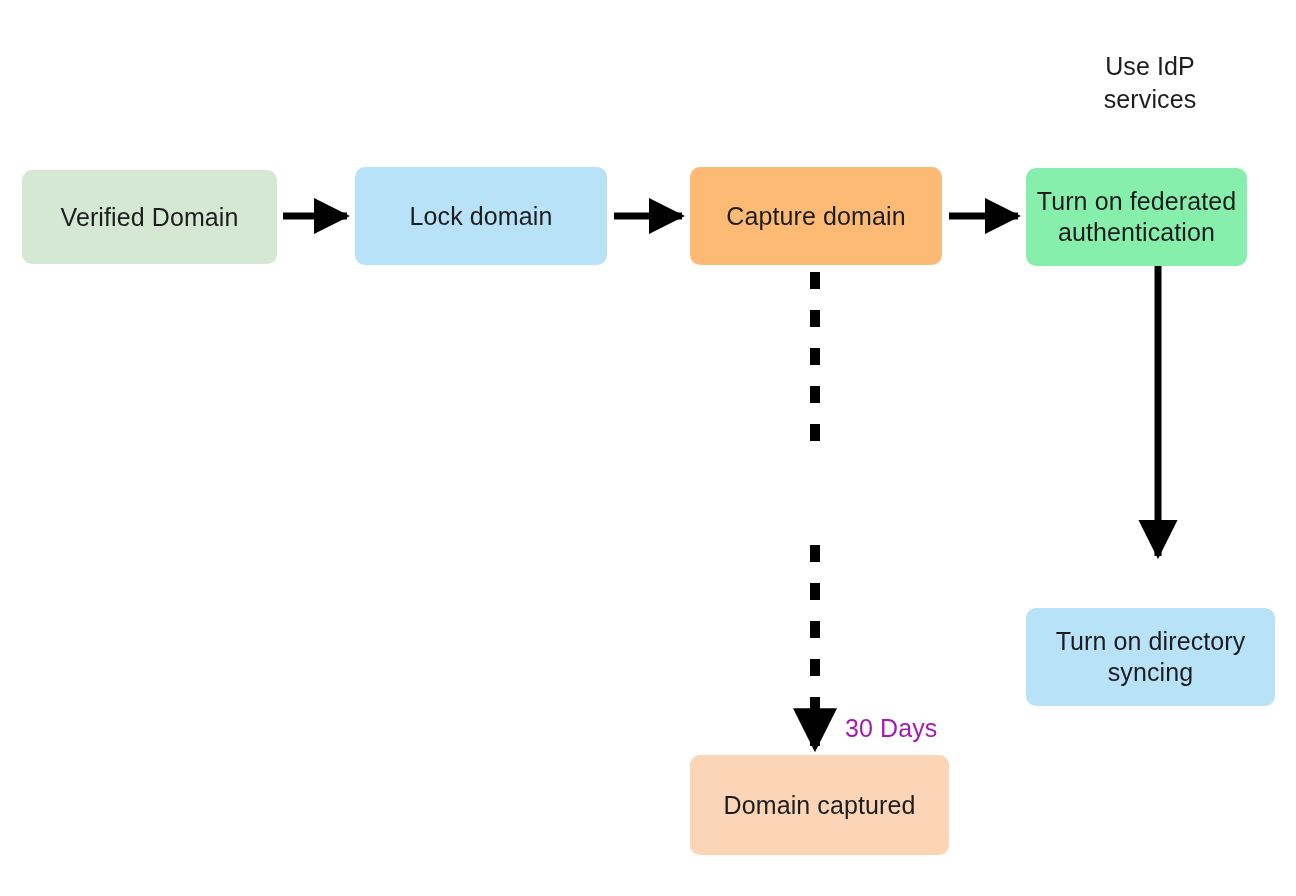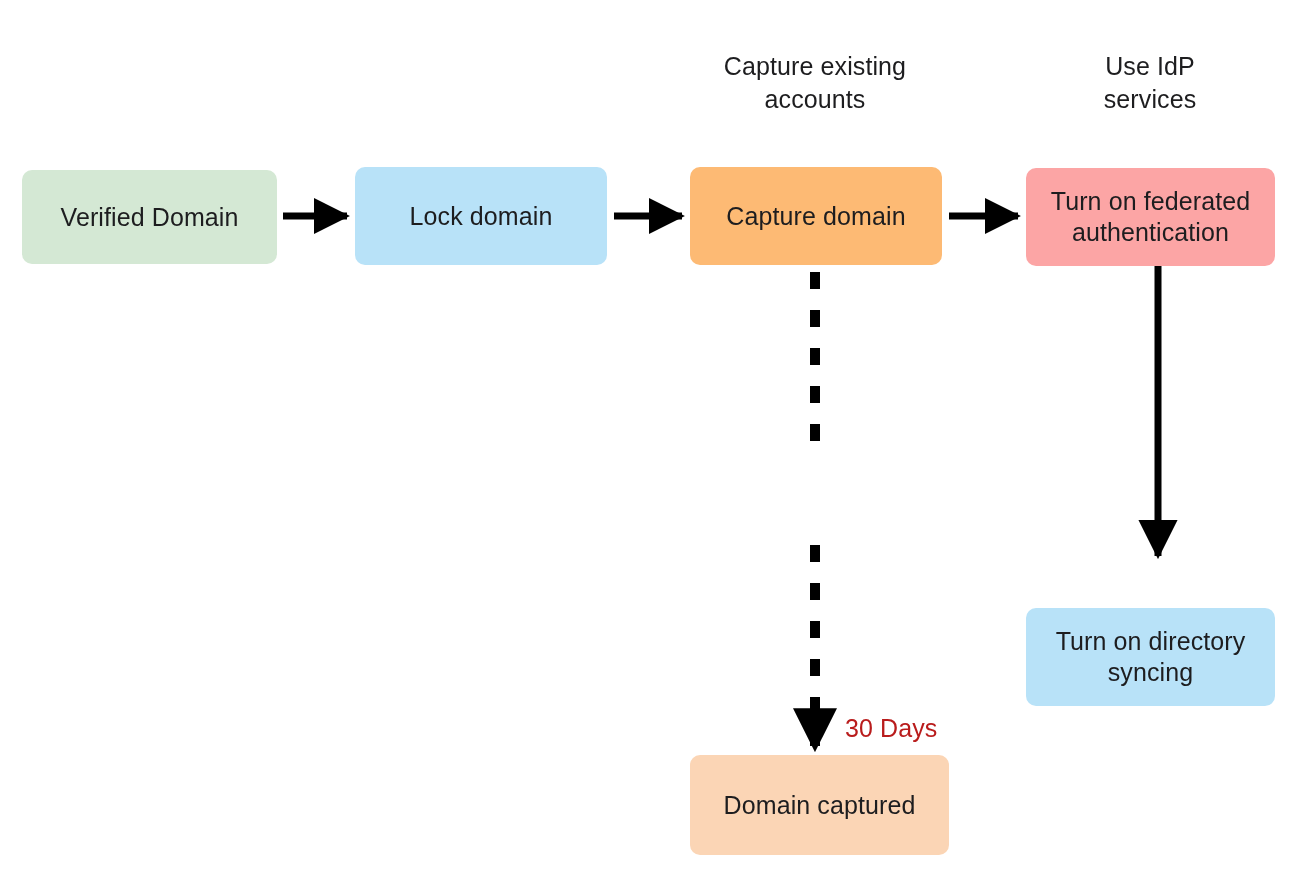--- a/index.html
+++ b/index.html
@@ -44,21 +44,21 @@
     position: absolute;
     text-align: center;
     color: #1d1d1f;
     font-size: 25px;
     line-height: 33px;
     letter-spacing: 0.1px;
     white-space: pre-line;
   }
   .edge-label {
     position: absolute;
-    color: #b91c1c;
+    color: #a21caf;
     font-size: 25px;
     line-height: 33px;
     letter-spacing: 0.1px;
     white-space: nowrap;
   }
 </style>
 </head>
 <body>
 
 <div id="canvas">
@@ -82,34 +82,32 @@
 
     <line x1="949" y1="216" x2="1018" y2="216" stroke="#000000" stroke-width="7" marker-end="url(#arrowRight)"></line>
 
     <line x1="1158" y1="266" x2="1158" y2="556" stroke="#000000" stroke-width="7" marker-end="url(#arrowDown)"></line>
 
     <line x1="815" y1="272" x2="815" y2="455" stroke="#000000" stroke-width="10" stroke-dasharray="17 21"></line>
     <line x1="815" y1="545" x2="815" y2="746" stroke="#000000" stroke-width="10" stroke-dasharray="17 21" marker-end="url(#arrowDownDashed)"></line>
   </svg>
 
 
-  <div class="caption" style="left:665px; top:50px; width:300px;">Capture existing
-accounts</div>
 
   <div class="caption" style="left:1000px; top:50px; width:300px;">Use IdP
 services</div>
 
 
   <div class="edge-label" style="left:845px; top:712px;">30 Days</div>
 
   <div class="node" style="left:22px; top:170px; width:255px; height:94px; background:#d4e8d4;">Verified Domain</div>
 
   <div class="node" style="left:355px; top:167px; width:252px; height:98px; background:#b8e2f8;">Lock domain</div>
 
   <div class="node" style="left:690px; top:167px; width:252px; height:98px; background:#fdba74;">Capture domain</div>
 
-  <div class="node" style="left:1026px; top:168px; width:249px; height:98px; background:#fca5a5;">Turn on federated authentication</div>
+  <div class="node" style="left:1026px; top:168px; width:221px; height:98px; background:#86efac;">Turn on federated authentication</div>
 
   <div class="node" style="left:1026px; top:562px; width:249px; height:98px; background:#b8e2f8;margin-top:46px;">Turn on directory syncing</div>
 
   <div class="node" style="left:690px; top:755px; width:259px; height:100px; background:#fbd5b5;">Domain captured</div>
 
 </div>
 
 </body></html>

